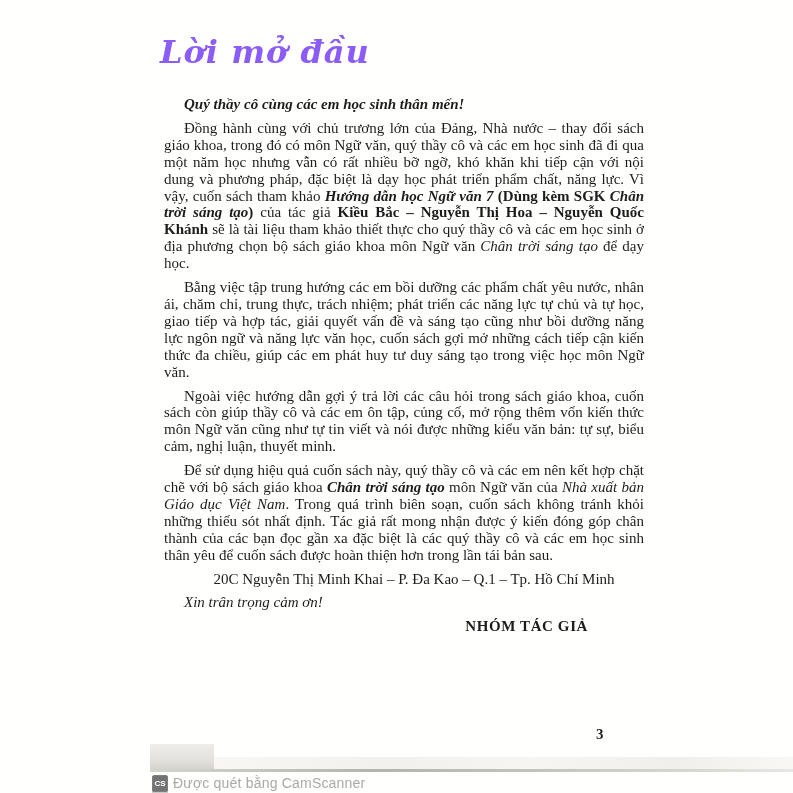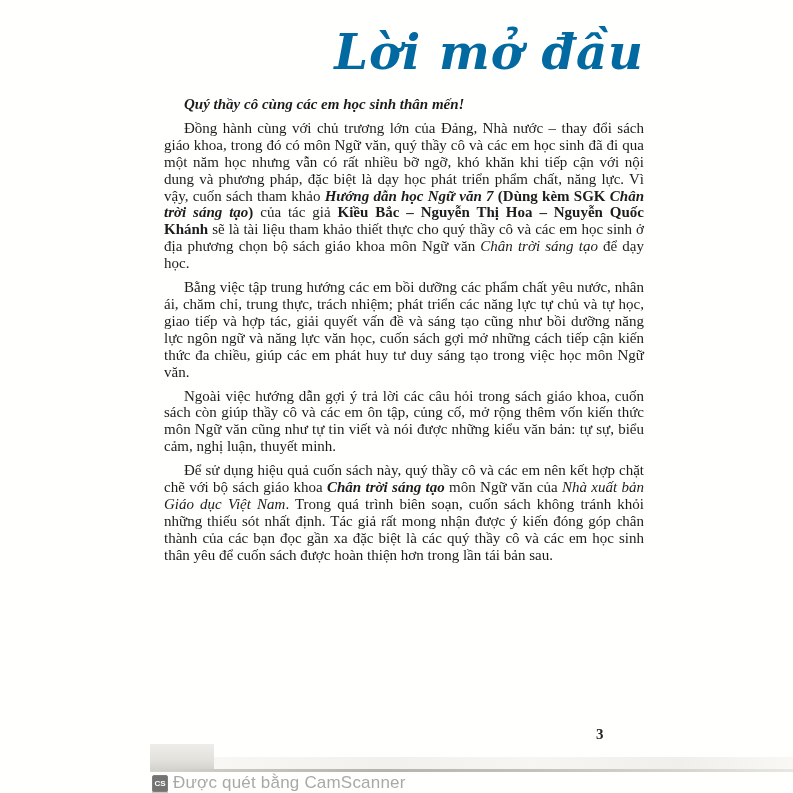--- a/index.html
+++ b/index.html
@@ -4,24 +4,24 @@
 <style>
   html,body{margin:0;padding:0;}
   body{
     width:793px;height:793px;position:relative;overflow:hidden;
     background:#ffffff;color:#1c1c1c;
     font-family:"Liberation Serif", serif;
   }
   .sheet{position:absolute;inset:0;background:#fffffe;}
   .page-title{
     position:absolute;top:32px;left:160px;width:484px;
-    text-align:right;
+    text-align:left;
     font-family:"DejaVu Serif", serif;
     font-style:italic;font-weight:bold;
-    font-size:48px;line-height:40px;color:#0369a1;
+    font-size:32px;line-height:40px;color:#8b5cf6;
     letter-spacing:1px;
   }
   .content{
     position:absolute;left:164px;top:96px;width:480px;
     font-size:15px;line-height:16.9px;text-align:justify;font-family:Liberation Serif, serif;
   }
   .content p{margin:0 0 7px 0;text-indent:20px;}
   .greeting{font-weight:bold;font-style:italic;text-align:left;margin-bottom:5px;}
   .b{font-weight:bold;}
   .i{font-style:italic;}
@@ -56,21 +56,21 @@
     display:flex;align-items:center;gap:5px;
     font-family:"Liberation Sans", sans-serif;
   }
   .cs-logo{
     width:14px;height:15px;border-radius:2px;
     background:#737373;border:1px solid #7f7f7f;
     color:#ffffff;font-size:8px;font-weight:bold;
     display:flex;align-items:center;justify-content:center;
     box-shadow:0 2px 0 #c9c9c7;
   }
-  .cs-text{font-size:17px;color:#a9a9a7;letter-spacing:0.2px;}
+  .cs-text{font-size:14px;color:#a9a9a7;letter-spacing:0.2px;}
 </style>
 </head>
 <body>
 
 <div class="sheet">
 
   <div class="page-title">Lời mở đầu</div>
 
   <div class="content">
 
@@ -78,23 +78,26 @@
 
     <p class="body-par"><span>Đồng hành cùng với chủ trương lớn của Đảng, Nhà nước – thay đổi sách giáo khoa, trong đó có môn Ngữ văn, quý thầy cô và các em học sinh đã đi qua một năm học nhưng vẫn có rất nhiều bỡ ngỡ, khó khăn khi tiếp cận với nội dung và phương pháp, đặc biệt là dạy học phát triển phẩm chất, năng lực. Vì vậy, cuốn sách tham khảo </span><span class="bi">Hướng dẫn học Ngữ văn 7</span><span class="b"> (Dùng kèm SGK </span><span class="bi">Chân trời sáng tạo</span><span class="b">)</span><span> của tác giả </span><span class="b">Kiều Bắc – Nguyễn Thị Hoa – Nguyễn Quốc Khánh</span><span> sẽ là tài liệu tham khảo thiết thực cho quý thầy cô và các em học sinh ở địa phương chọn bộ sách giáo khoa môn Ngữ văn </span><span class="i">Chân trời sáng tạo</span><span> để dạy học.</span></p>
 
     <p class="body-par"><span>Bằng việc tập trung hướng các em bồi dưỡng các phẩm chất yêu nước, nhân ái, chăm chỉ, trung thực, trách nhiệm; phát triển các năng lực tự chủ và tự học, giao tiếp và hợp tác, giải quyết vấn đề và sáng tạo cũng như bồi dưỡng năng lực ngôn ngữ và năng lực văn học, cuốn sách gợi mở những cách tiếp cận kiến thức đa chiều, giúp các em phát huy tư duy sáng tạo trong việc học môn Ngữ văn.</span></p>
 
     <p class="body-par"><span>Ngoài việc hướng dẫn gợi ý trả lời các câu hỏi trong sách giáo khoa, cuốn sách còn giúp thầy cô và các em ôn tập, củng cố, mở rộng thêm vốn kiến thức môn Ngữ văn cũng như tự tin viết và nói được những kiểu văn bản: tự sự, biểu cảm, nghị luận, thuyết minh.</span></p>
 
     <p class="body-par"><span>Để sử dụng hiệu quả cuốn sách này, quý thầy cô và các em nên kết hợp chặt chẽ với bộ sách giáo khoa </span><span class="bi">Chân trời sáng tạo</span><span> môn Ngữ văn của </span><span class="i">Nhà xuất bản Giáo dục Việt Nam</span><span>. Trong quá trình biên soạn, cuốn sách không tránh khỏi những thiếu sót nhất định. Tác giả rất mong nhận được ý kiến đóng góp chân thành của các bạn đọc gần xa đặc biệt là các quý thầy cô và các em học sinh thân yêu để cuốn sách được hoàn thiện hơn trong lần tái bản sau.</span></p>
 
 
+    <p class="address-line">20C Nguyễn Thị Minh Khai – P. Đa Kao – Q.1 – Tp. Hồ Chí Minh</p>
 
 
+    <p class="closing">Xin trân trọng cảm ơn!</p>
 
+    <p class="signature">NHÓM TÁC GIẢ</p>
 
   </div>
 
   <div class="page-number">3</div>
 
   <div class="scan-smudge"></div>
   <div class="scan-mottle"></div>
   <div class="scan-edge-line"></div>
 
   <div class="camscanner-bar">

